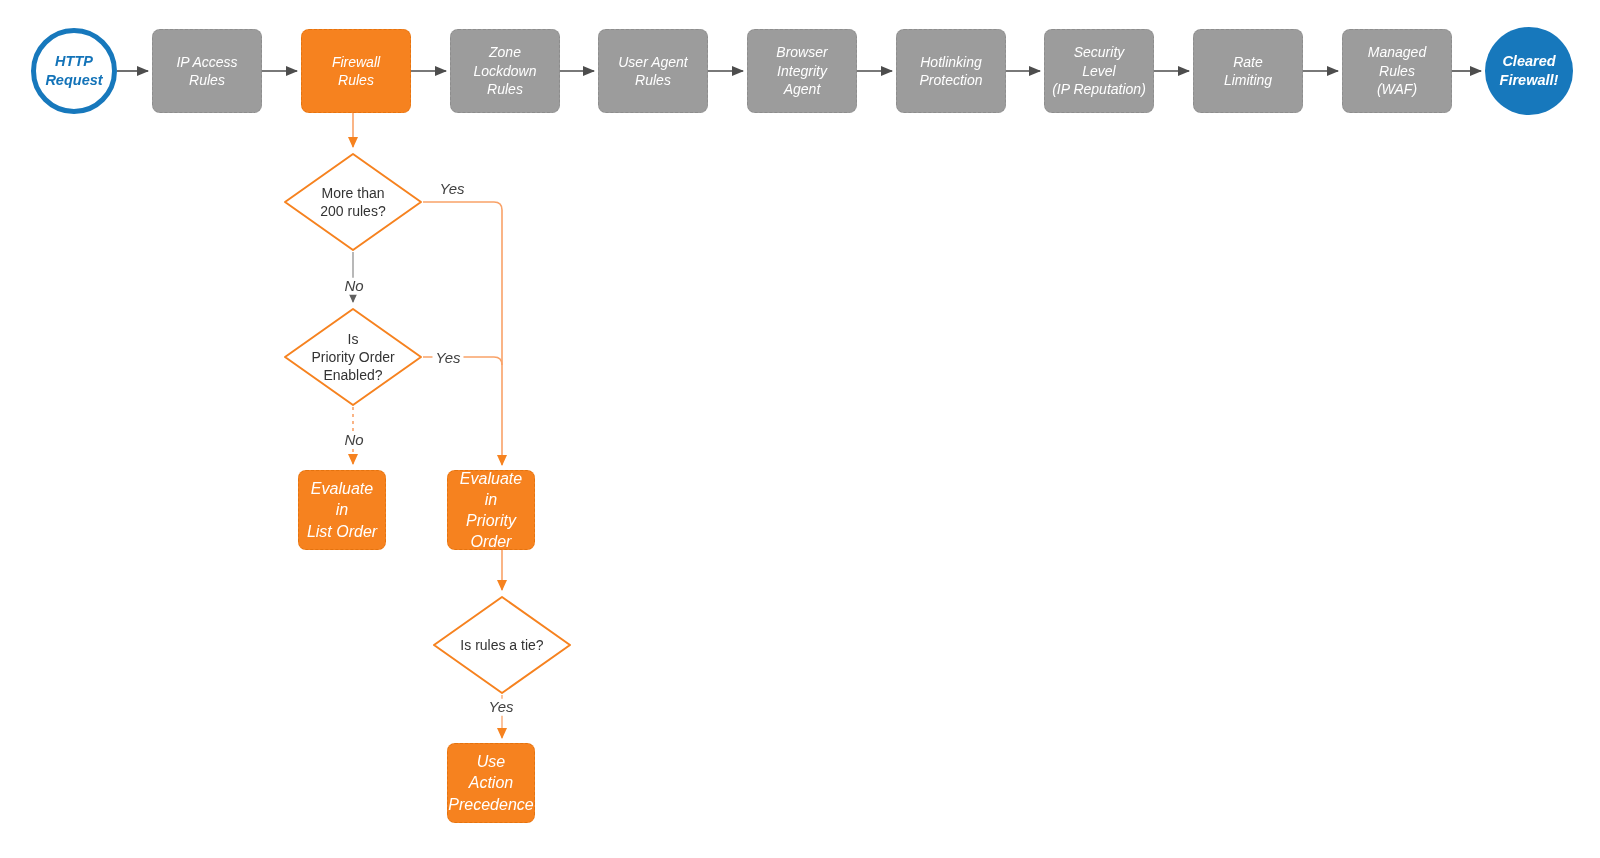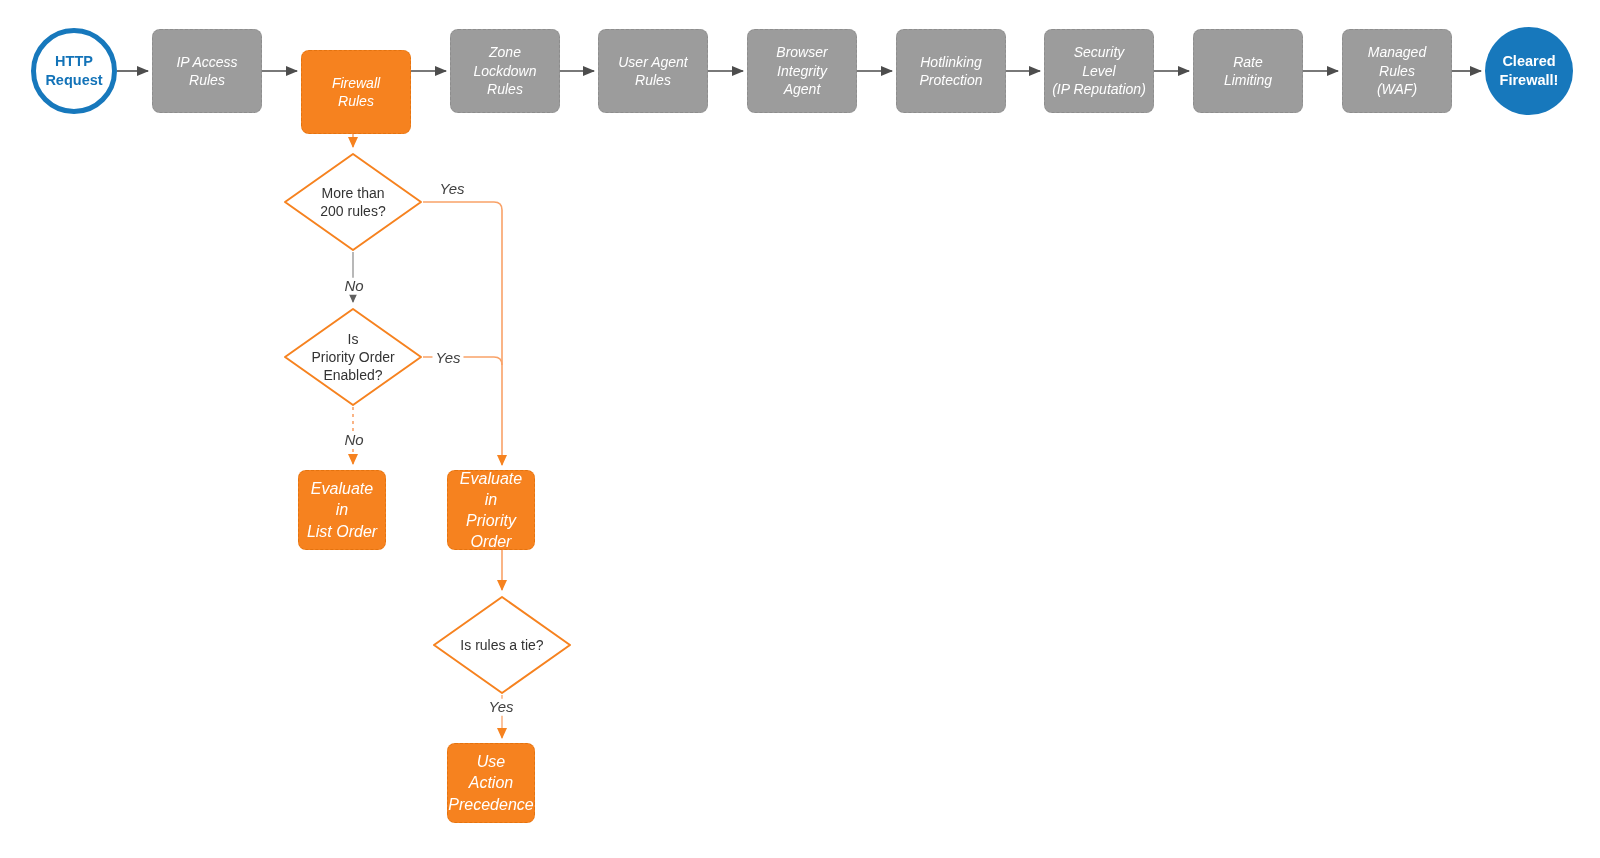--- a/index.html
+++ b/index.html
@@ -12,23 +12,23 @@
   .node, .subbox, .circle {
     position:absolute; box-sizing:border-box;
     display:flex; align-items:center; justify-content:center;
     text-align:center; white-space:pre-line;
   }
   .node {
     width:110px; height:84px; top:29px; border-radius:8px;
     font-style:italic; font-size:14px; line-height:1.32; color:#ffffff;
   }
   .node.gray   { background:#9c9c9c; border:1px dashed #8d8d8d; }
-  .node.orange { background:#f6821f; border:1px dashed #e4730f;margin-top:21px; }
+  .node.orange { background:#f6821f; border:1px dashed #e4730f; }
 
-  .circle { border-radius:50%; font-weight:bold; font-size:14.5px; line-height:1.3; }
+  .circle { border-radius:50%; font-style:italic; font-weight:bold; font-size:14.5px; line-height:1.3; }
   .circle.start { left:31px; top:28px; width:86px; height:86px; background:#ffffff; border:5px solid #1778bc; color:#1373b8; }
   .circle.end   { left:1485px; top:27px; width:88px; height:88px; background:#1778bc; color:#ffffff; }
 
   .subbox {
     width:88px; height:80px; border-radius:8px; background:#f6821f;
     border:1px dashed #e4730f; font-style:italic; font-size:16px;
     line-height:1.32; color:#ffffff;
   }
 
   .diamond { position:absolute; width:140px; height:100px; }

